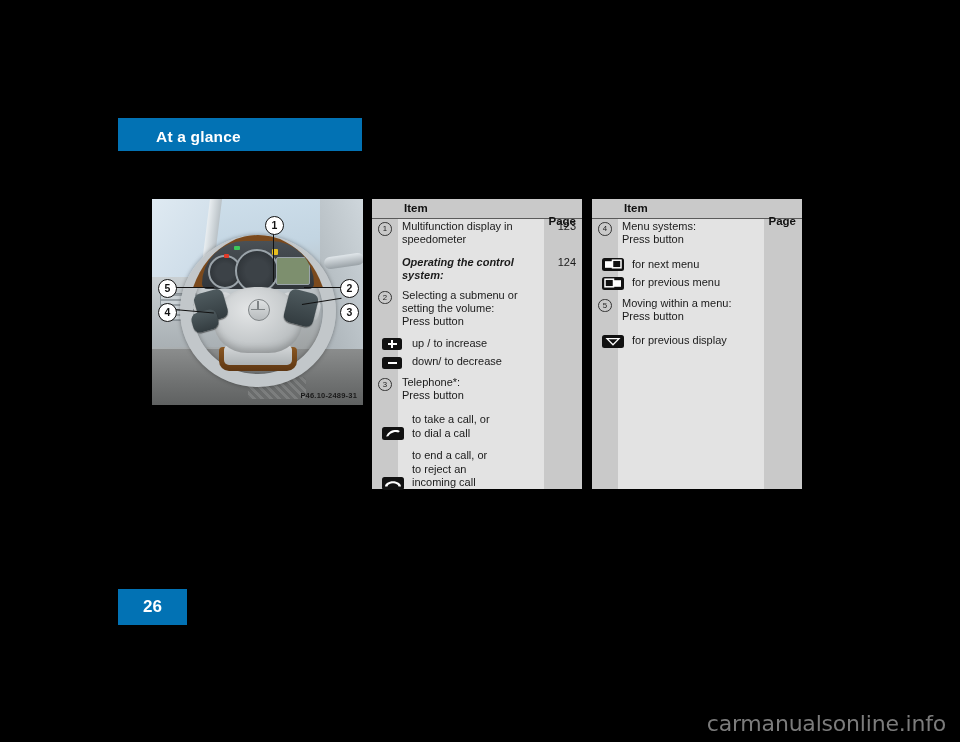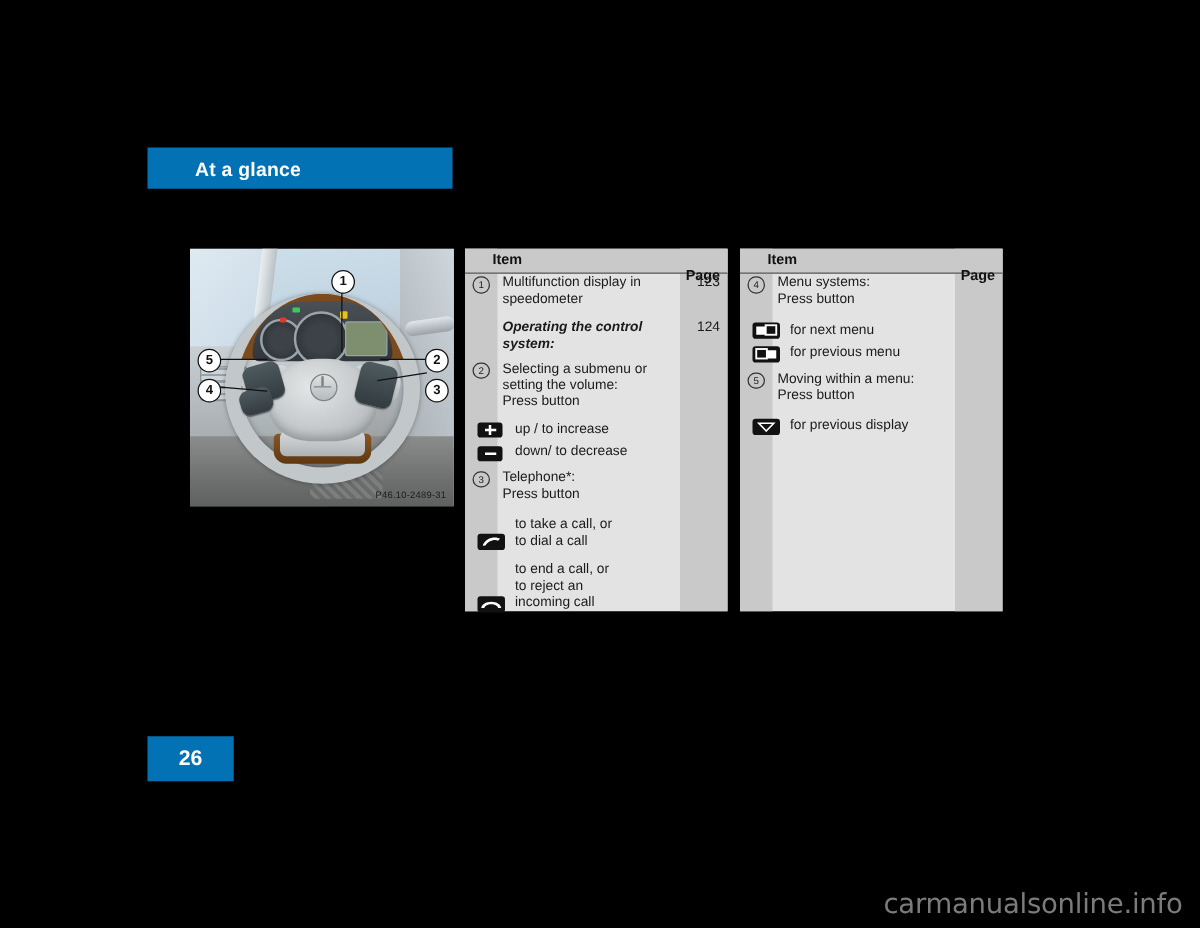--- a/index.html
+++ b/index.html
@@ -238,21 +238,21 @@
     display: flex;
     align-items: center;
     justify-content: center;
     line-height: 1;
   }
   #fig-code {
     position: absolute;
     right: 6px;
     bottom: 5px;
     font-size: 7.5px;
-    font-weight: normal;
+    font-weight: bold;
     color: #1a1a1a;
     letter-spacing: 0.2px;
     font-family: "Liberation Sans", sans-serif;
   }
 
   
   .tbl {
     position: absolute;
     top: 199px;
     height: 290px;
@@ -278,21 +278,21 @@
   .tbl-header {
     position: absolute;
     left: 0; top: 0;
     width: 100%; height: 20px;
     background: #c9c9c9;
     border-bottom: 1.6px solid #5a5a5a;
     box-sizing: border-box;
   }
   .tbl-header-item {
     position: absolute;
-    left: 22px; top: 3px;
+    left: 32px; top: 3px;
     font-size: 11.5px;
     font-weight: bold;
     color: #111111;
   }
   .tbl-header-page {
     position: absolute;
     right: 6px; top: 16px;
     font-size: 11.5px;
     font-weight: bold;
     color: #111111;

